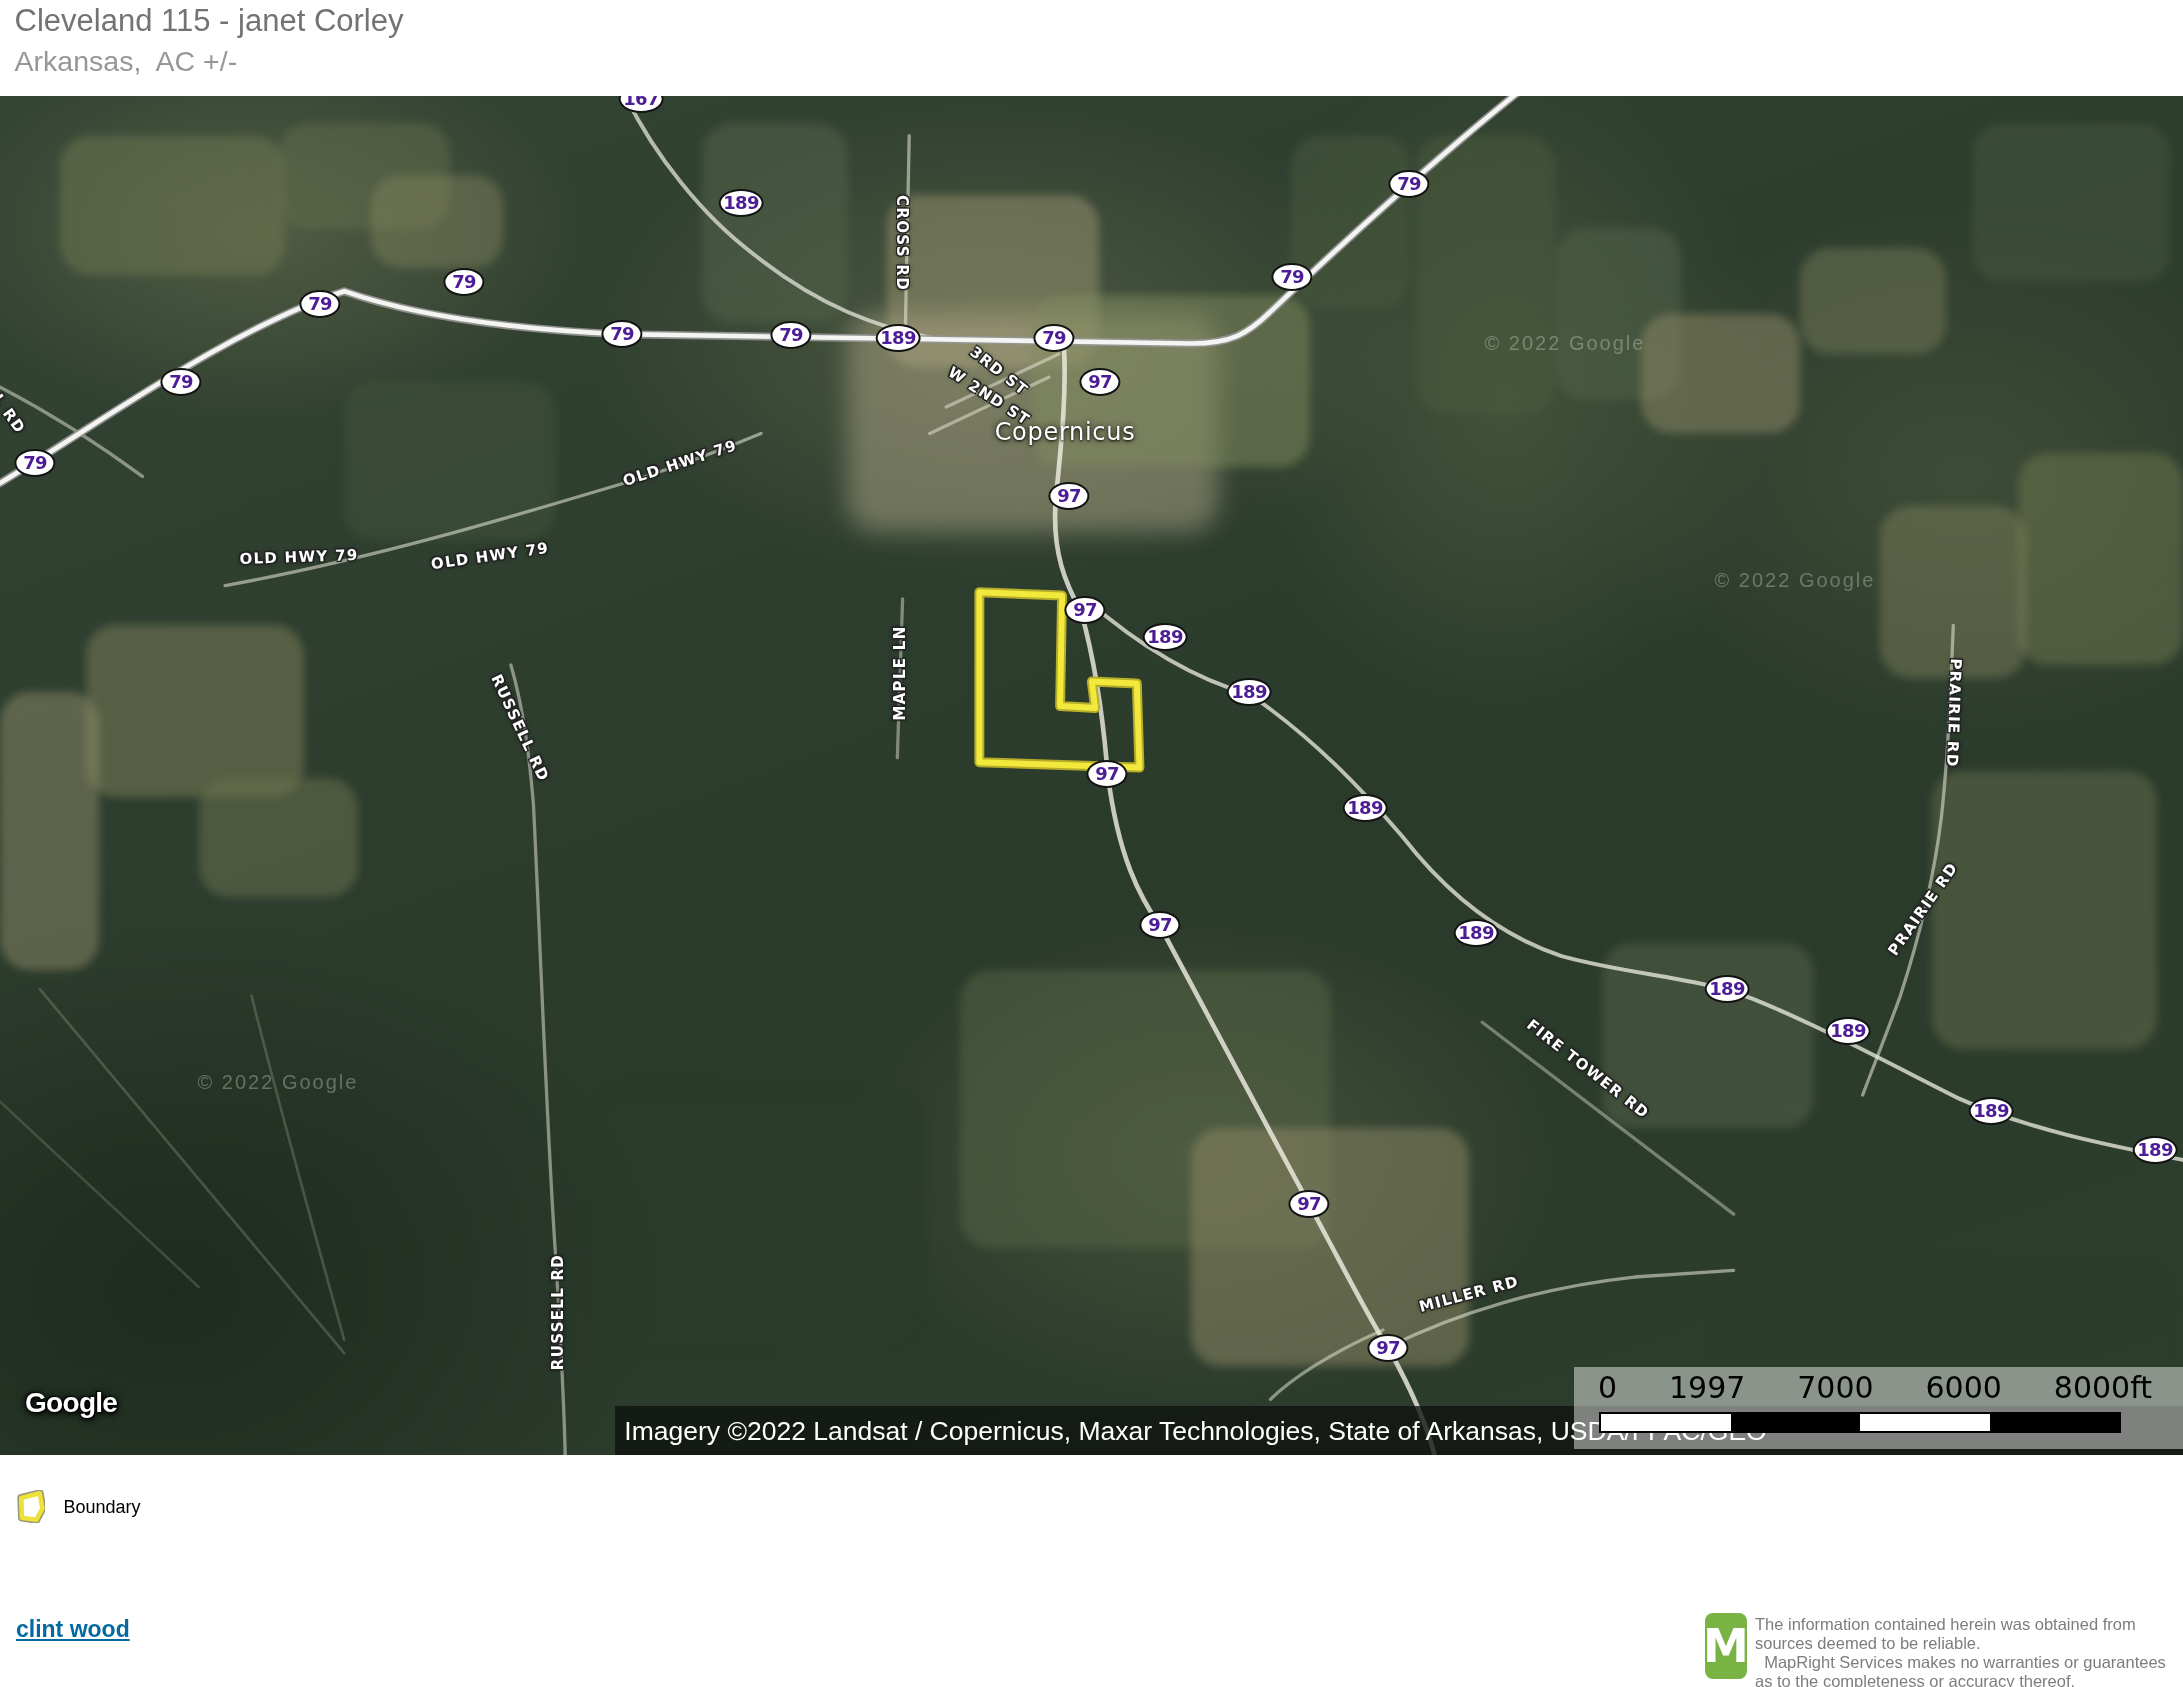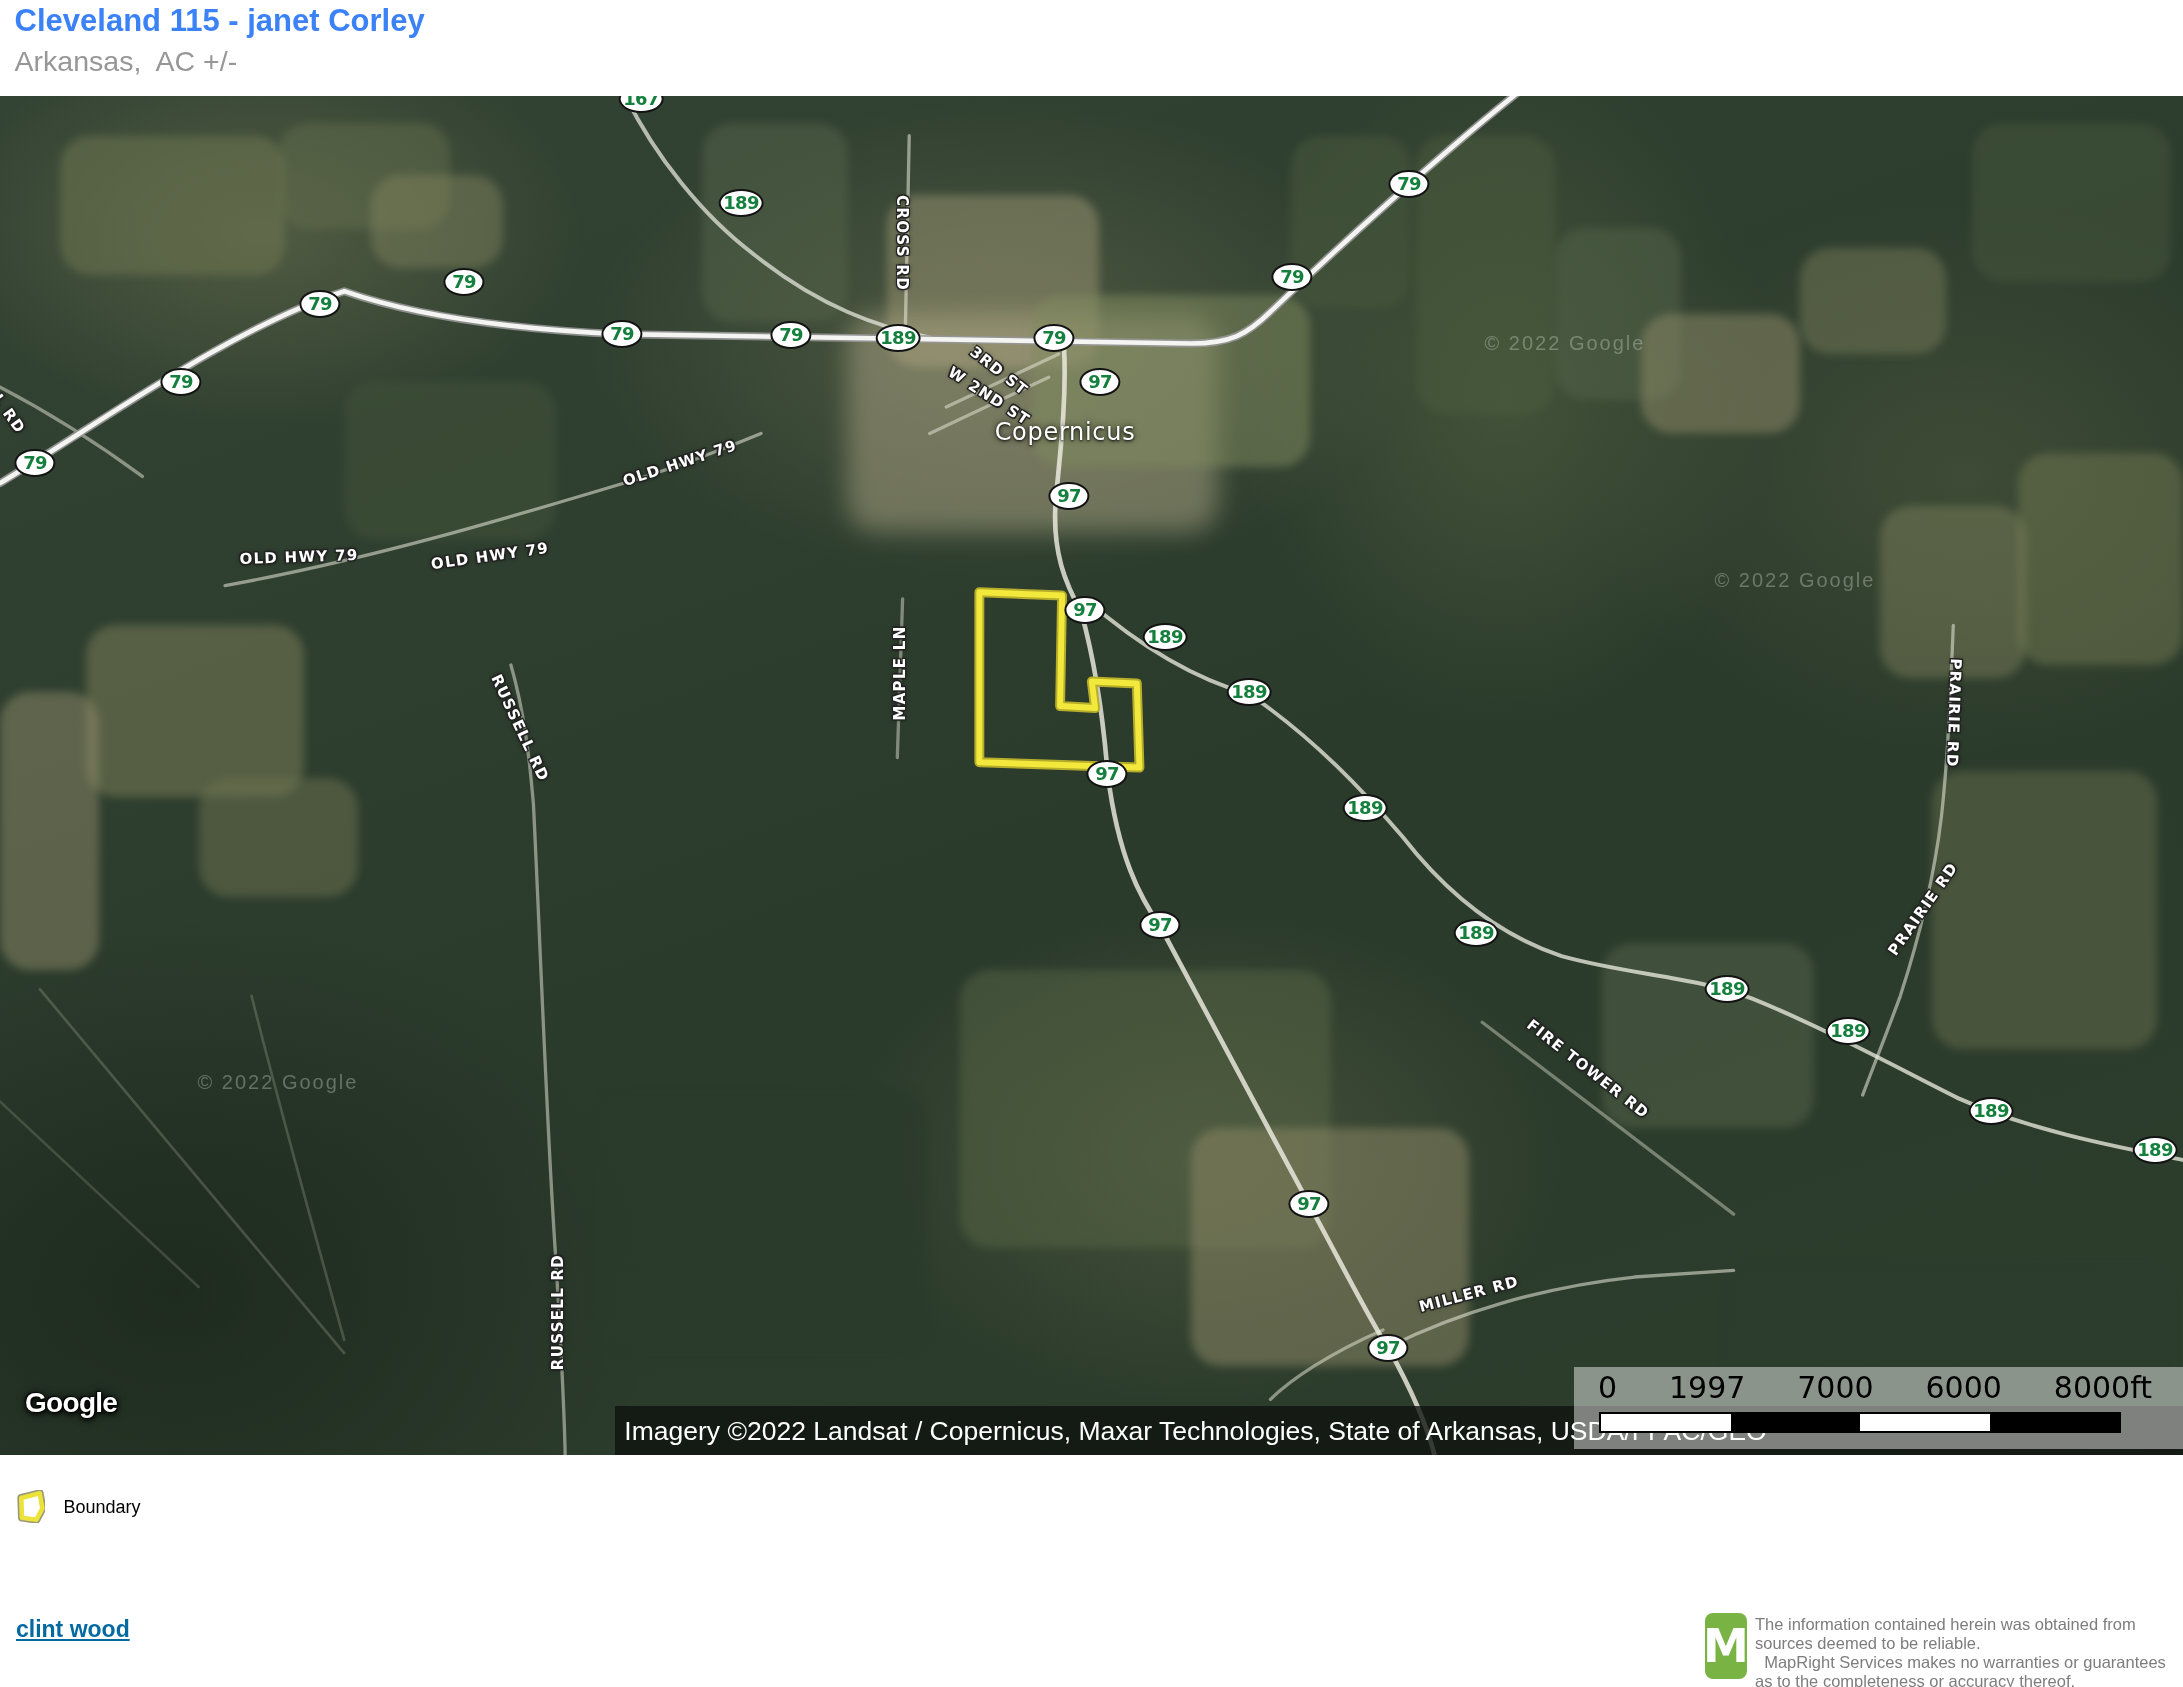--- a/index.html
+++ b/index.html
@@ -1,37 +1,37 @@
 <!DOCTYPE html>
 <html style="font-size:10.6px"><head>
 <meta charset="utf-8">
 <style>
   html,body{margin:0;padding:0;}
   body{width:2183px;height:1688px;position:relative;background:#ffffff;
        font-family:"Liberation Sans",sans-serif;overflow:hidden;}
 
   
-  .hdr-title{position:absolute;left:14.6px;top:2.6px;font-size:31px;font-weight:bold;color:#3b82f6;}
+  .hdr-title{position:absolute;left:14.6px;top:2.6px;font-size:31px;font-weight:normal;color:#737373;}
   .hdr-sub{position:absolute;left:14.6px;top:45px;font-size:28.5px;color:#979797;white-space:pre;}
 
   
   #map{position:absolute;left:0;top:96px;width:2183px;height:1359px;overflow:hidden;
     background:
       radial-gradient(463px 278px at 12% 10%, rgba(145,145,100,.32), transparent 70%),
       radial-gradient(596px 344px at 46% 18%, rgba(155,152,110,.28), transparent 70%),
       radial-gradient(371px 476px at 69% 22%, rgba(95,110,72,.45), transparent 72%),
       radial-gradient(543px 397px at 90% 28%, rgba(120,125,85,.25), transparent 70%),
       radial-gradient(503px 344px at 55% 78%, rgba(128,128,90,.30), transparent 72%),
       radial-gradient(649px 503px at 8% 88%, rgba(20,30,20,.55), transparent 75%),
       linear-gradient(160deg,#344434,#2a3a2b 55%,#2e3e2d);}
   .patch{position:absolute;border-radius:30px;filter:blur(4px);}
   #roads-svg{position:absolute;left:0;top:0;}
 
   .shield{position:absolute;transform:translate(-50%,-50%);background:#ffffff;
-    border:2.6px solid #131313;border-radius:50%;color:#15803d;font-family:"DejaVu Sans",sans-serif;
+    border:2.6px solid #131313;border-radius:50%;color:#4c1d95;font-family:"DejaVu Sans",sans-serif;
     font-weight:bold;font-size:18px;line-height:24px;height:24px;min-width:32px;padding:0 2.6px;
     text-align:center;letter-spacing:-0.7px;box-sizing:content-box;}
   .road-label{position:absolute;color:#ffffff;font-family:"DejaVu Sans",sans-serif;font-weight:bold;
     font-size:15px;letter-spacing:1.3px;white-space:nowrap;
     text-shadow:-1.3px -1.3px 0 #222,1.3px -1.3px 0 #222,-1.3px 1.3px 0 #222,1.3px 1.3px 0 #222,0 0 4.6px rgba(0,0,0,.85);}
   .place-label{position:absolute;color:#fff;font-family:"DejaVu Sans",sans-serif;font-size:24px;
     letter-spacing:0.7px;transform:translate(-50%,-50%);
     text-shadow:0 1.3px 2.6px rgba(0,0,0,.9),0 0 6.6px rgba(0,0,0,.8);}
   .watermark{position:absolute;color:rgba(205,210,198,.38);font-size:20px;letter-spacing:2px;
     transform:translate(-50%,-50%);white-space:nowrap;}

